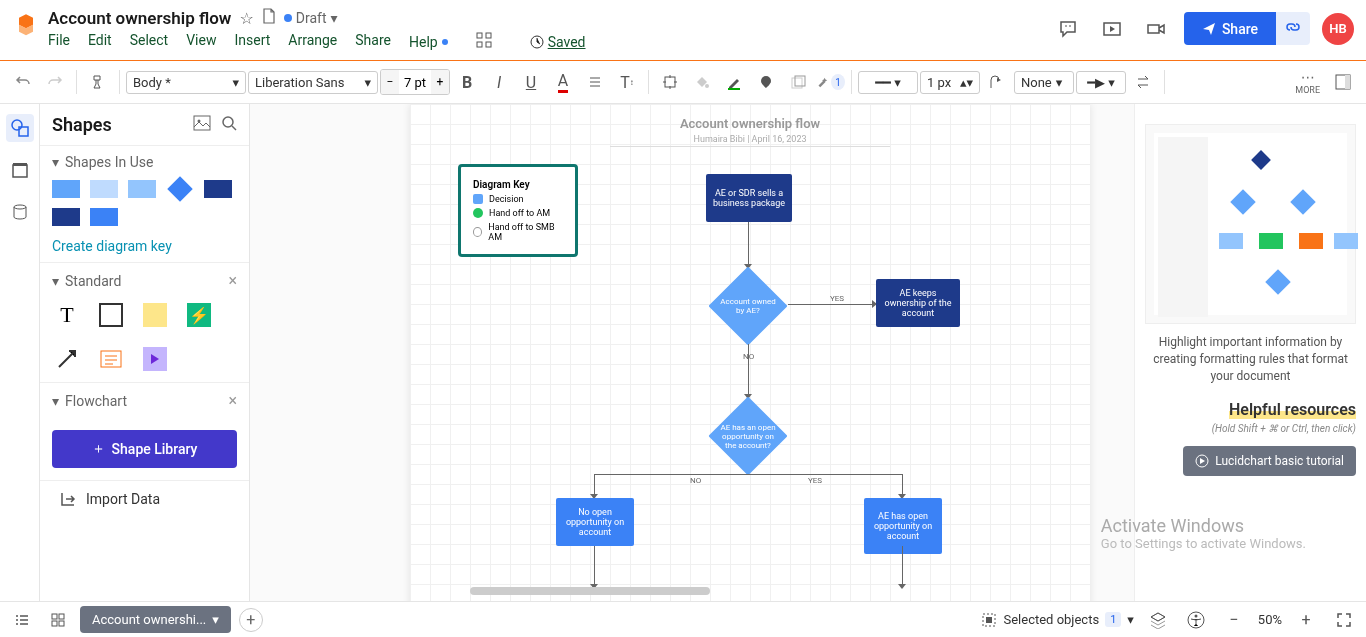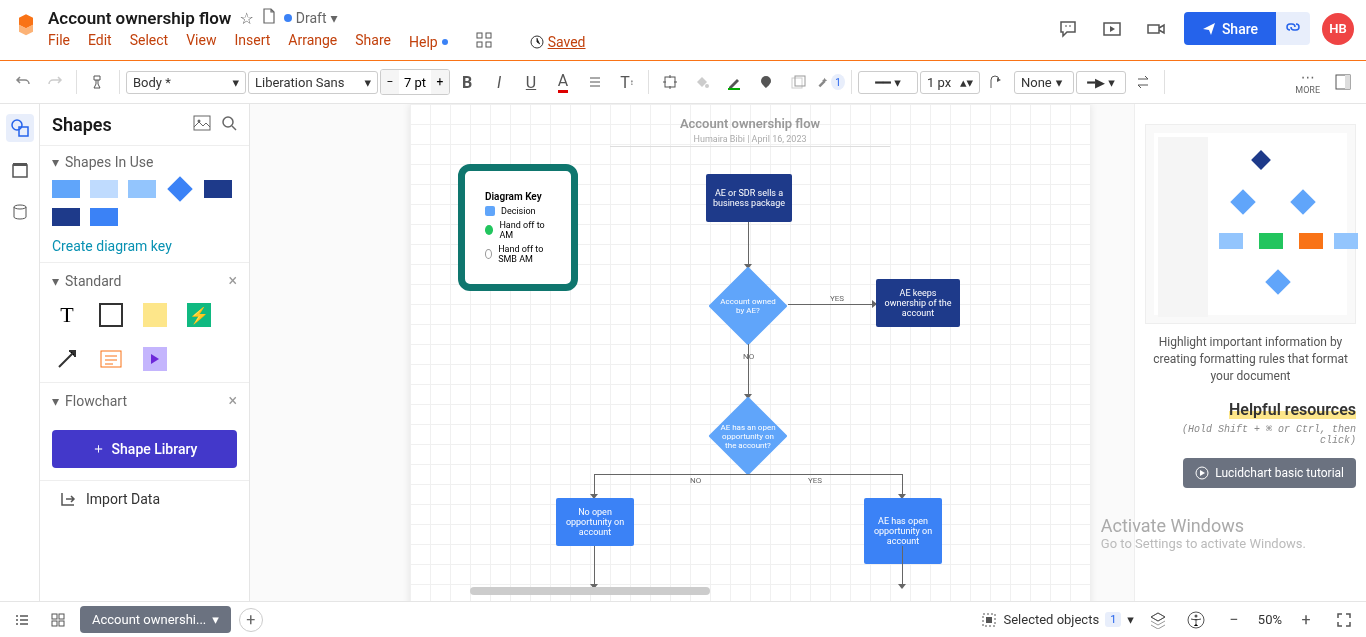--- a/index.html
+++ b/index.html
@@ -8,21 +8,21 @@
 
 .top-header { height: 60px; display: flex; align-items: flex-start; padding: 8px 12px 0 12px; }
 .logo-area { display: flex; align-items: center; gap: 8px; }
 .logo { width: 28px; height: 28px; margin-top: 4px; }
 .title-area { display: flex; flex-direction: column; margin-left: 8px; }
 .title-row { display: flex; align-items: center; gap: 8px; }
 .doc-title { font-size: 17px; font-weight: 600; color: #1a1a1a; }
 .title-icons { display: flex; gap: 8px; align-items: center; color: #5a5a5a; }
 .draft-badge { color: #666; font-size: 14px; display: flex; align-items: center; gap: 4px; }
 .draft-dot { width: 8px; height: 8px; border-radius: 50%; background: #3b82f6; }
-.menu-bar { display: flex; gap: 18px; margin-top: 4px; font-size: 14px; color: #c2410c; }
+.menu-bar { display: flex; gap: 18px; margin-top: 4px; font-size: 14px; color: #14532d; }
 .menu-item { cursor: pointer; }
 .help-dot { display: inline-flex; align-items: center; }
 .help-dot::after { content: ''; width: 6px; height: 6px; border-radius: 50%; background: #3b82f6; margin-left: 4px; }
 .saved { text-decoration: underline; display: flex; align-items: center; gap: 4px; }
 .header-right { margin-left: auto; display: flex; align-items: center; gap: 12px; margin-top: 4px; }
 .header-icon { width: 32px; height: 32px; display: flex; align-items: center; justify-content: center; color: #555; cursor: pointer; }
 .share-btn { background: #2563eb; color: #fff; border: none; padding: 8px 18px; border-radius: 4px 0 0 4px; font-size: 14px; font-weight: 500; display: flex; align-items: center; gap: 6px; cursor: pointer; }
 .share-link-btn { background: #e8eefb; border: none; padding: 8px 10px; border-radius: 0 4px 4px 0; cursor: pointer; color: #2563eb; }
 .avatar { width: 32px; height: 32px; border-radius: 50%; background: #ef4444; color: #fff; display: flex; align-items: center; justify-content: center; font-size: 13px; font-weight: 600; }
 
@@ -73,21 +73,21 @@
 .flow-box { position: absolute; background: #1e3a8a; color: #fff; font-size: 9px; text-align: center; display: flex; align-items: center; justify-content: center; padding: 4px; border-radius: 2px; }
 .flow-box.light { background: #3b82f6; }
 .decision { position: absolute; width: 80px; height: 80px; }
 .decision-inner { width: 100%; height: 100%; background: #60a5fa; transform: rotate(45deg); border-radius: 2px; }
 .decision-text { position: absolute; inset: 0; display: flex; align-items: center; justify-content: center; text-align: center; font-size: 8px; color: #fff; padding: 12px; }
 .flow-label { position: absolute; font-size: 8px; color: #666; }
 .flow-line { position: absolute; background: #666; }
 .arrow-down { position: absolute; width: 0; height: 0; border-left: 4px solid transparent; border-right: 4px solid transparent; border-top: 5px solid #666; }
 .arrow-right { position: absolute; width: 0; height: 0; border-top: 4px solid transparent; border-bottom: 4px solid transparent; border-left: 5px solid #666; }
 
-.diagram-key { position: absolute; left: 48px; top: 60px; width: 120px; background: #fff; border: 7px solid #0f766e; border-radius: 12px; padding: 20px; font-size: 9px; }
+.diagram-key { position: absolute; left: 48px; top: 60px; width: 120px; background: #fff; border: 3px solid #0f766e; border-radius: 4px; padding: 12px; font-size: 9px; }
 .diagram-key-title { font-weight: 600; margin-bottom: 4px; font-size: 10px; }
 .key-row { display: flex; align-items: center; gap: 6px; margin-top: 4px; }
 .key-dot { width: 10px; height: 10px; border-radius: 2px; }
 
 
 .tips-panel { width: 232px; padding: 10px; background: #fff; border-left: 1px solid #eee; overflow: hidden; }
 .tips-title { font-size: 16px; font-weight: 600; text-align: right; color: #333; }
 .tips-title span { background: linear-gradient(transparent 60%, #fde68a 60%); }
 .tips-thumb { width: 100%; height: 200px; border: 1px solid #eee; margin-top: 10px; background: #f9f9f9; position: relative; }
 .tips-text { font-size: 12px; color: #555; text-align: center; margin-top: 10px; line-height: 1.4; }
@@ -473,21 +473,21 @@
       <div class="flow-box light" style="left:146px;top:394px;width:78px;height:48px;">
           <span>No open opportunity on account</span>
         </div>
       <div class="flow-line" style="left:184px;top:442px;width:1px;height:40px;"></div>
       <div class="arrow-down" style="left:180px;top:480px;"></div>
 
       <div class="flow-line" style="left:338px;top:370px;width:155px;height:1px;"></div>
       <div class="flow-line" style="left:492px;top:370px;width:1px;height:22px;"></div>
       <div class="arrow-down" style="left:488px;top:390px;"></div>
       <div class="flow-label" style="left:398px;top:372px;">YES</div>
-      <div class="flow-box light" style="left:454px;top:394px;width:78px;height:66px;">
+      <div class="flow-box light" style="left:454px;top:394px;width:78px;height:56px;">
           <span>AE has open opportunity on account</span>
         </div>
       <div class="flow-line" style="left:492px;top:442px;width:1px;height:40px;"></div>
       <div class="arrow-down" style="left:488px;top:480px;"></div>
     </div>
     <div class="canvas-scrollbar"></div>
   </div>
 
   <div class="tips-panel">
     <div class="tips-thumb">
@@ -498,21 +498,21 @@
         <div style="position:absolute;left:140px;top:60px;width:18px;height:18px;background:#60a5fa;transform:rotate(45deg);"></div>
         <div style="position:absolute;left:65px;top:100px;width:24px;height:16px;background:#93c5fd;"></div>
         <div style="position:absolute;left:105px;top:100px;width:24px;height:16px;background:#22c55e;"></div>
         <div style="position:absolute;left:145px;top:100px;width:24px;height:16px;background:#f97316;"></div>
         <div style="position:absolute;left:180px;top:100px;width:24px;height:16px;background:#93c5fd;"></div>
         <div style="position:absolute;left:115px;top:140px;width:18px;height:18px;background:#60a5fa;transform:rotate(45deg);"></div>
       </div>
     </div>
     <div class="tips-text">Highlight important information by creating formatting rules that format your document</div>
     <div class="tips-title" style="margin-top:16px;"><span>Helpful resources</span></div>
-    <div style="font-size:10px;color:#888;text-align:right;font-style:italic;margin-top:4px;font-family:Liberation Mono, monospace;">(Hold Shift + ⌘ or Ctrl, then click)</div>
+    <div style="font-size:10px;color:#888;text-align:right;font-style:italic;margin-top:4px;">(Hold Shift + ⌘ or Ctrl, then click)</div>
     <button class="tutorial-btn">
       <svg width="14" height="14" viewBox="0 0 14 14">
           <circle cx="7" cy="7" r="6" fill="none" stroke="#fff"></circle>
           <path fill="#fff" d="M5 4l5 3-5 3z"></path>
         </svg>
       <span>Lucidchart basic tutorial</span>
     </button>
   </div>
 
   <div class="watermark">

